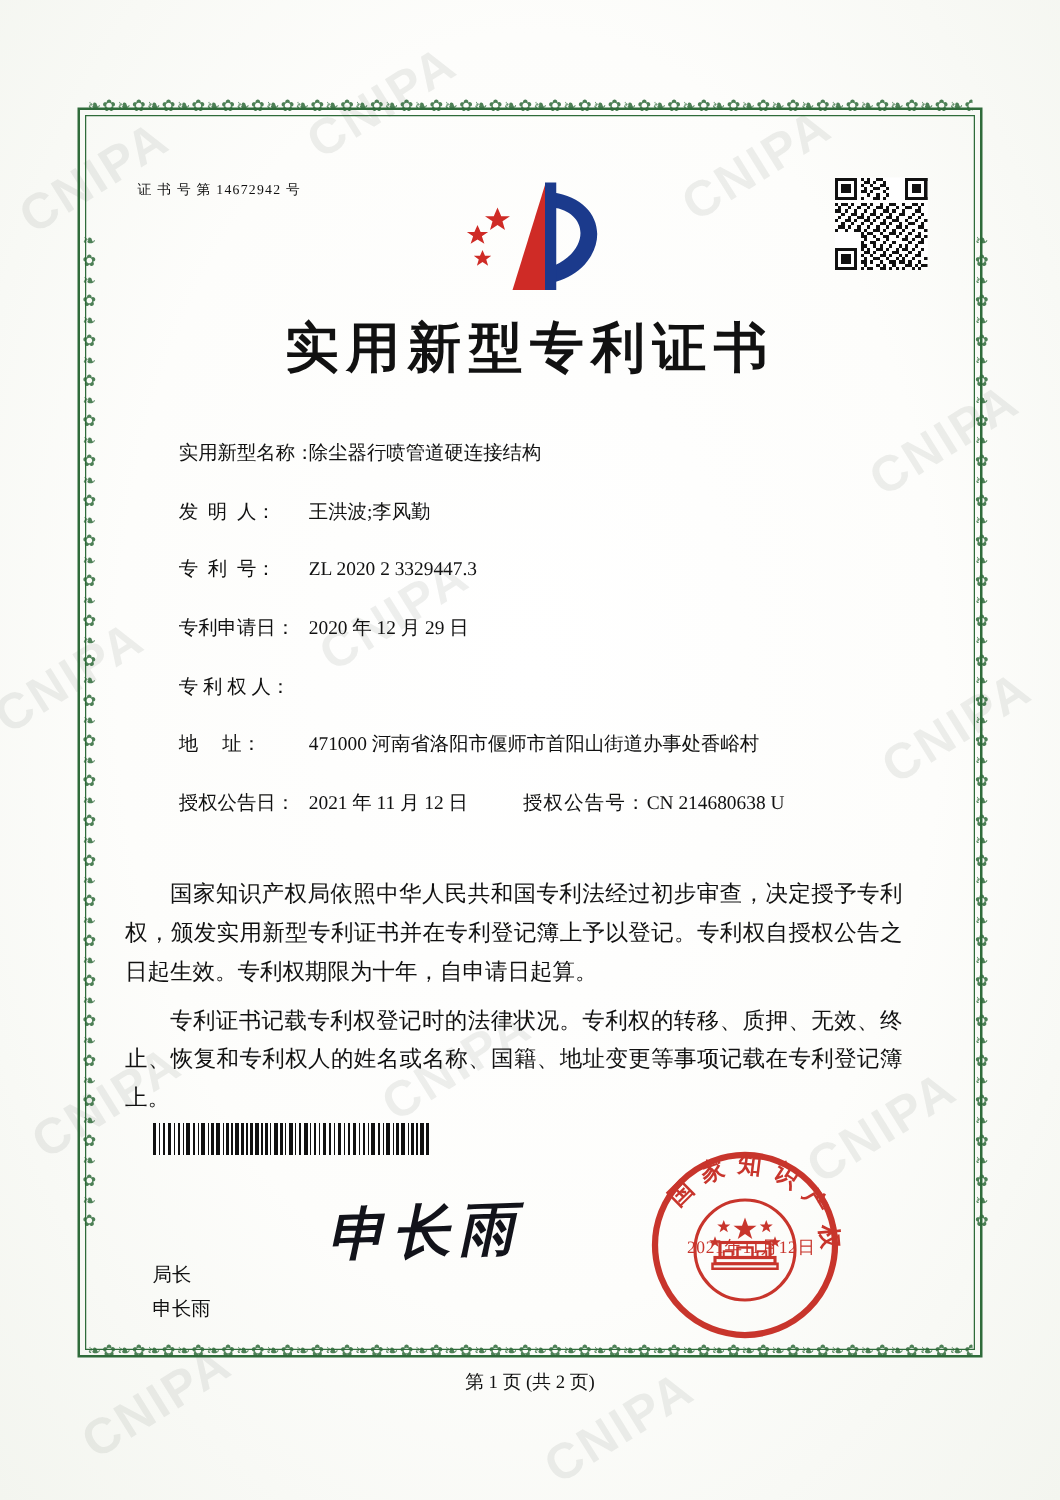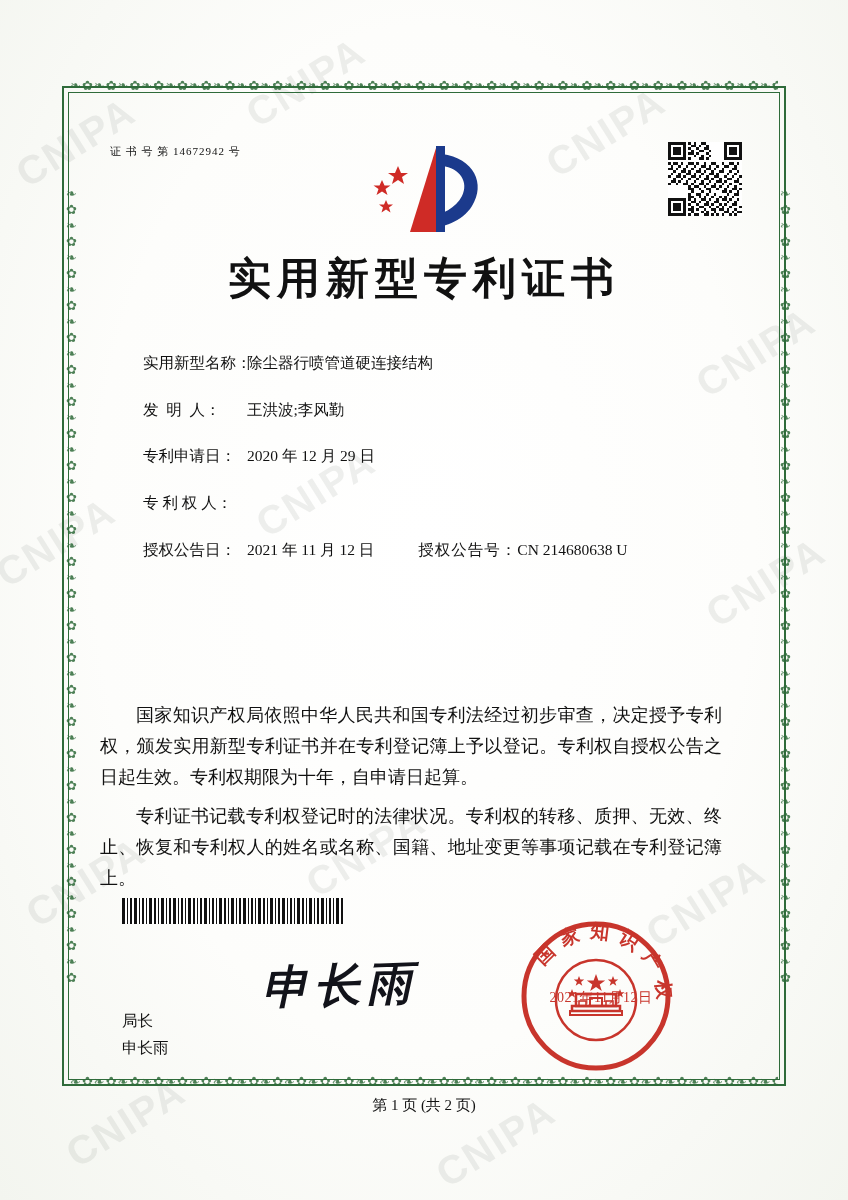--- a/index.html
+++ b/index.html
@@ -509,25 +509,33 @@
   <div class="fields">
     <div class="field">
       <span class="field-label">实用新型名称：</span>
       <span class="field-value">除尘器行喷管道硬连接结构</span>
     </div>
     <div class="field">
       <span class="field-label">发  明  人：</span>
       <span class="field-value">王洪波;李风勤</span>
     </div>
     <div class="field">
+      <span class="field-label">专  利  号：</span>
+      <span class="field-value">ZL 2020 2 3329447.3</span>
+    </div>
+    <div class="field">
       <span class="field-label">专利申请日：</span>
       <span class="field-value">2020 年 12 月 29 日</span>
     </div>
     <div class="field">
       <span class="field-label">专 利 权 人：</span>
+    </div>
+    <div class="field">
+      <span class="field-label">地     址：</span>
+      <span class="field-value">471000 河南省洛阳市偃师市首阳山街道办事处香峪村</span>
     </div>
     <div class="field inline-pair">
       <span class="field-label">授权公告日：</span>
       <span class="field-value">2021 年 11 月 12 日</span>
       <span class="pair-gap"></span>
       <span class="pair-label2">授权公告号：</span>
       <span>CN 214680638 U</span>
     </div>
   </div>
 

